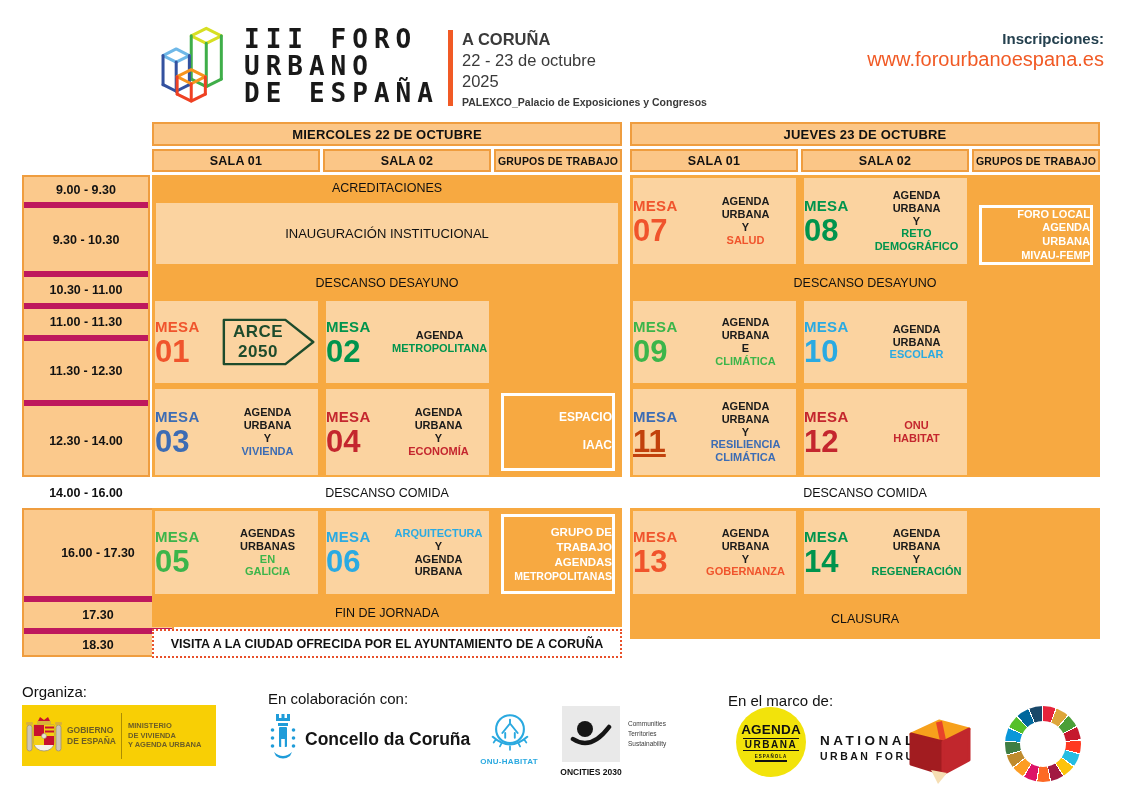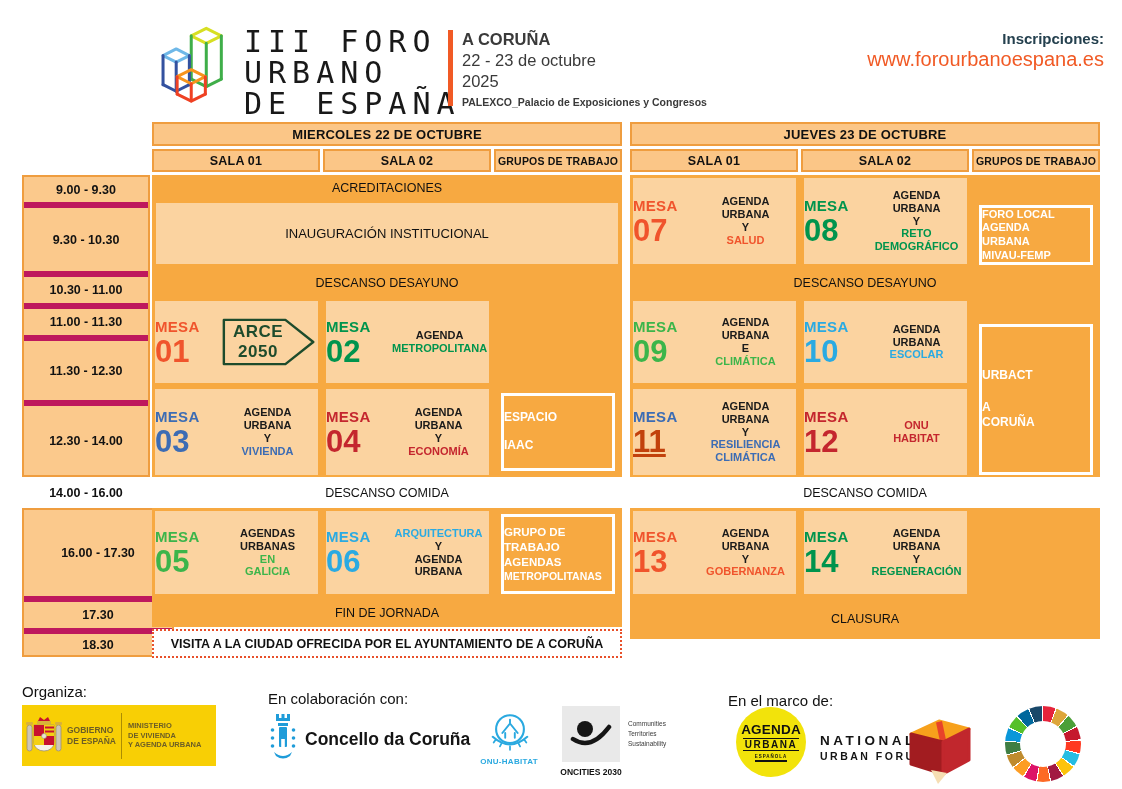--- a/index.html
+++ b/index.html
@@ -11,24 +11,24 @@
   .panel{position:absolute;background:#FBD3A0;display:flex;align-items:center;justify-content:center;font-size:13px;font-weight:500}
   .tcol{position:absolute;background:#FBC98C;border:2px solid #EF9D3F;box-sizing:border-box;display:flex;flex-direction:column}
   .tcell{display:flex;align-items:center;justify-content:center;font-weight:bold;font-size:12.5px;border-top:6px solid #be185d}
   .tcell.first{border-top:none}
   .mesa{position:absolute;background:#FBD3A0;display:flex;align-items:center;box-sizing:border-box}
   .mleft{width:66px;display:flex;flex-direction:column;flex-shrink:0}
   .mword{font-weight:bold;font-size:15px;letter-spacing:.3px}
   .mnum{font-weight:bold;font-size:31px;line-height:1;margin-top:1px}
   .mright{flex:1;text-align:center;font-size:11px;font-weight:600;line-height:1.18;padding-right:4px;color:#1a1a1a}
   .mright span{display:block}
-  .wbox{position:absolute;border:3px solid #fff;color:#fff;font-weight:bold;font-size:11.5px;line-height:1.3;display:flex;flex-direction:column;align-items:flex-start;justify-content:center;text-align:center;box-sizing:border-box}
+  .wbox{position:absolute;border:3px solid #fff;color:#fff;font-weight:bold;font-size:11.5px;line-height:1.3;display:flex;flex-direction:column;align-items:flex-end;justify-content:center;text-align:center;box-sizing:border-box}
   .wbox span{display:block}
   .visita{position:absolute;border:2px dotted #E8502A;display:flex;align-items:center;justify-content:center;font-weight:bold;font-size:12.5px;background:#fff;box-sizing:border-box}
-  .title{position:absolute;left:244px;top:26px;font-family:"DejaVu Sans Mono","Liberation Mono",monospace;font-weight:normal;font-size:30px;line-height:1.04;letter-spacing:6px;color:#191919;white-space:nowrap}
+  .title{position:absolute;left:244px;top:26px;font-family:"DejaVu Sans Mono","Liberation Mono",monospace;font-weight:bold;font-size:26px;line-height:1.04;letter-spacing:6px;color:#191919;white-space:nowrap}
   .divider{position:absolute;left:448px;top:30px;width:5px;height:76px;background:#F15A25}
   .ev{position:absolute;left:462px;top:30px;color:#3a3a3a}
   .ev .city{font-size:16.5px;font-weight:bold;margin-bottom:2px}
   .ev .line{font-size:16.5px;margin-bottom:2px}
   .ev .venue{font-size:10.5px;margin-top:5px;font-weight:600}
   .inscr{position:absolute;left:760px;top:30px;width:344px;text-align:right}
   .inscr .lab{font-size:15px;color:#25414f;font-weight:600}
   .inscr .url{font-size:20px;color:#F15A25;margin-top:1px}
   .arce{position:relative;width:98px;height:50px;margin:4px auto}
   .arce .atext{position:absolute;left:6px;top:5px;width:62px;text-align:center;font-size:17px;font-weight:800;line-height:1.2;letter-spacing:.5px}
@@ -304,25 +304,20 @@
     <div class="mleft">
       <span class="mword" style="color: rgb(196, 38, 46);">MESA</span>
       <span class="mnum" style="color: rgb(196, 38, 46);">12</span>
     </div>
     <div class="mright">
       <span style="color: rgb(196, 38, 46);">ONU</span>
       <span style="color: rgb(196, 38, 46);">HABITAT</span>
     </div>
   </div>
 
-  <div class="wbox" style="left:979px;top:324px;width:114px;height:151px;font-size:12px">
-    <span>URBACT</span>
-    <span class="urbact-gap">A</span>
-    <span>CORUÑA</span>
-  </div>
 
   <div class="strip" style="left:630px;top:480px;width:470px;height:25px">DESCANSO COMIDA</div>
 
   <div class="mesa" style="left:633px;top:511px;width:163px;height:83px">
     <div class="mleft">
       <span class="mword" style="color: rgb(240, 84, 44);">MESA</span>
       <span class="mnum" style="color: rgb(240, 84, 44);">13</span>
     </div>
     <div class="mright">
       <span>AGENDA</span>

